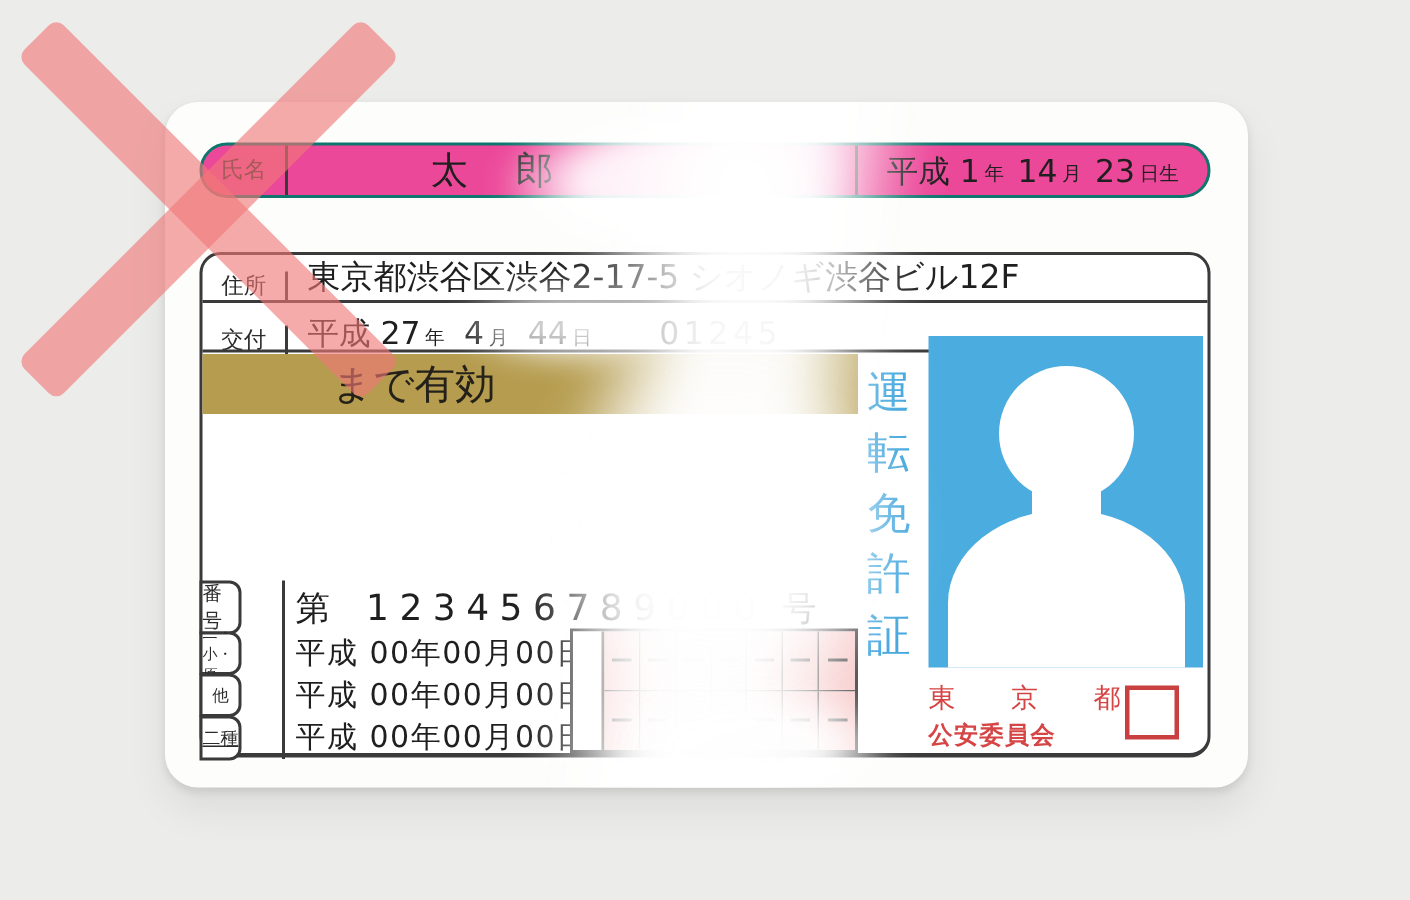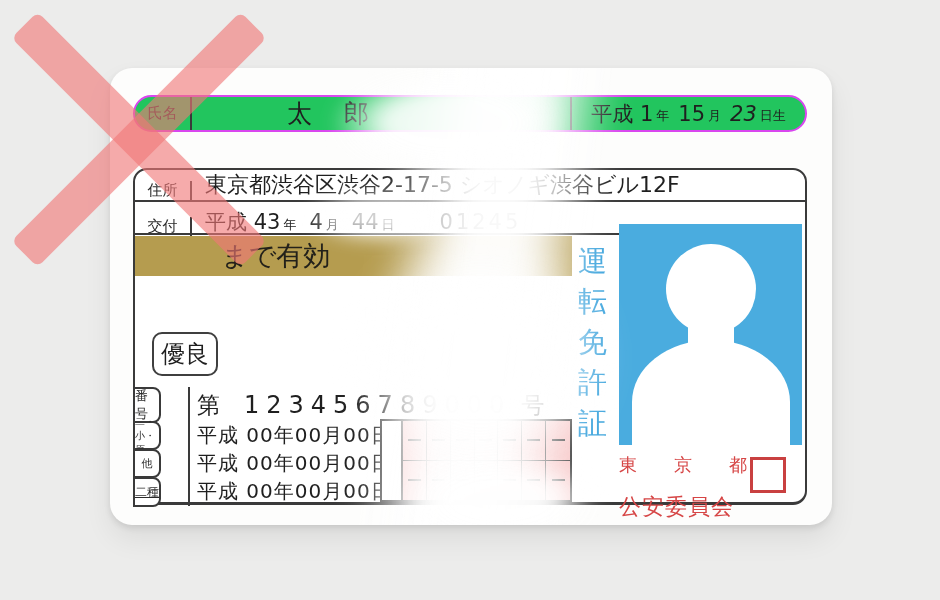--- a/index.html
+++ b/index.html
@@ -15,21 +15,21 @@
   
   .card {
     position: absolute; left: 110px; top: 68px; width: 722px; height: 457px;
     background: #fdfdfc; border-radius: 22px;
     box-shadow: 0 3px 6px rgba(0,0,0,.10), 0 14px 28px rgba(0,0,0,.07);
   }
 
   
   .row-name {
     position: absolute; left: 23px; top: 27px; width: 674px; height: 37px;
-    border: 2px solid #d946ef; border-radius: 19px; background: #22c55e;
+    border: 2px solid #0f766e; border-radius: 19px; background: #ec4899;
     display: flex; align-items: stretch;
   }
   .name-label {
     width: 57px; border-right: 2px solid #3a3a3a; flex: none;
     display: flex; align-items: center; justify-content: center;
     font-size: 15px; color: #2b2b2b;
   }
   .name-value {
     flex: 1; display: flex; align-items: center; padding-left: 15px;
     font-size: 25px; letter-spacing: 6px; white-space: nowrap; overflow: hidden;
@@ -149,21 +149,21 @@
   
   .v-title {
     position: absolute; left: 441px; top: 76px; width: 33px;
     display: flex; flex-direction: column; align-items: center; gap: 10px;
     color: #42a6dd; font-size: 29px; line-height: 1.05;
   }
 
   
   .issuer { position: absolute; left: 484px; top: 283px; width: 128px; color: #d64545; }
   .issuer-l1 { font-size: 18px; display: flex; justify-content: space-between; }
-  .issuer-l2 { font-size: 22px; letter-spacing: 1px; margin-top: 15px; white-space: nowrap; }
+  .issuer-l2 { font-size: 16px; letter-spacing: 1px; margin-top: 3px; white-space: nowrap; font-weight: bold; }
   .issuer-seal {
     position: absolute; left: 615px; top: 287px; width: 36px; height: 36px;
     border: 3px solid #c94040; background: #fff;
   }
 
   
   .glare-layer {
     position: absolute; left: 110px; top: 68px; width: 722px; height: 457px;
     border-radius: 22px; overflow: hidden; pointer-events: none;
   }
@@ -211,54 +211,53 @@
 
   <div class="row-name">
     <div class="name-label">氏名</div>
     <div class="name-value">
       <span class="name-gap"></span>
       <span class="name-last">太 郎</span>
     </div>
     <div class="birth-cell">
       <span class="num">平成 1</span>
       <span class="unit">年</span>
-      <span class="num" style="margin-left:6px;">15</span>
+      <span class="num" style="margin-left:6px;">14</span>
       <span class="unit">月</span>
-      <span class="num" style="margin-left:6px;font-style:italic;">23</span>
+      <span class="num" style="margin-left:6px;">23</span>
       <span class="unit">日生</span>
     </div>
   </div>
 
   <div class="main-box">
 
     <div class="row-jusho">
       <div class="side-label">住所</div>
       <div class="row-value">東京都渋谷区渋谷2-17-5 シオノギ渋谷ビル12F</div>
     </div>
 
     <div class="row-kofu">
       <div class="side-label">交付</div>
       <div class="row-value">
-        <span>平成 43</span>
+        <span>平成 27</span>
         <span class="unit">年</span>
         <span style="margin-left:10px;">4</span>
         <span class="unit">月</span>
         <span style="margin-left:10px;">44</span>
         <span class="unit">日</span>
         <span class="kofu-code">01245</span>
       </div>
     </div>
     <div class="kofu-underline"></div>
 
     <div class="gold-band">
       <span class="gold-gap"></span>
       <span>まで有効</span>
     </div>
 
-    <div class="yuryo-badge">優良</div>
 
     <div class="tag-box tag-bango">番号</div>
     <div class="tag-box tag-nishogen">二・小・原</div>
     <div class="tag-box tag-hoka">他</div>
     <div class="tag-box tag-nishu">二種</div>
     <div class="rows-divider"></div>
 
     <div class="number-line">
       <span class="no-prefix">第</span>
       <span class="no-digits">123456789000</span>

